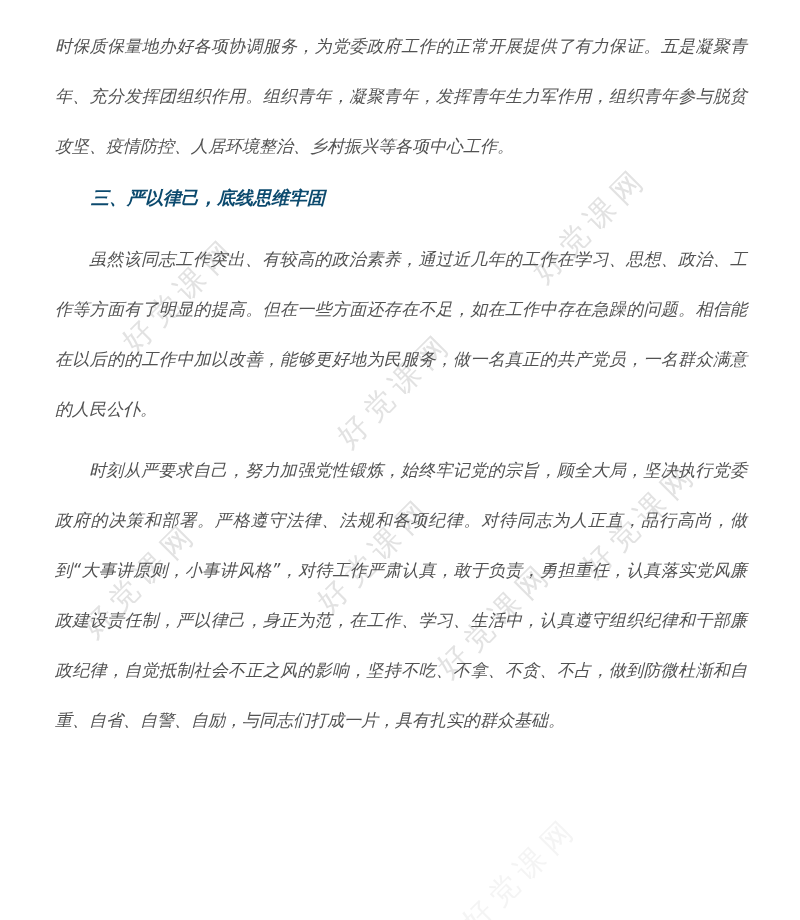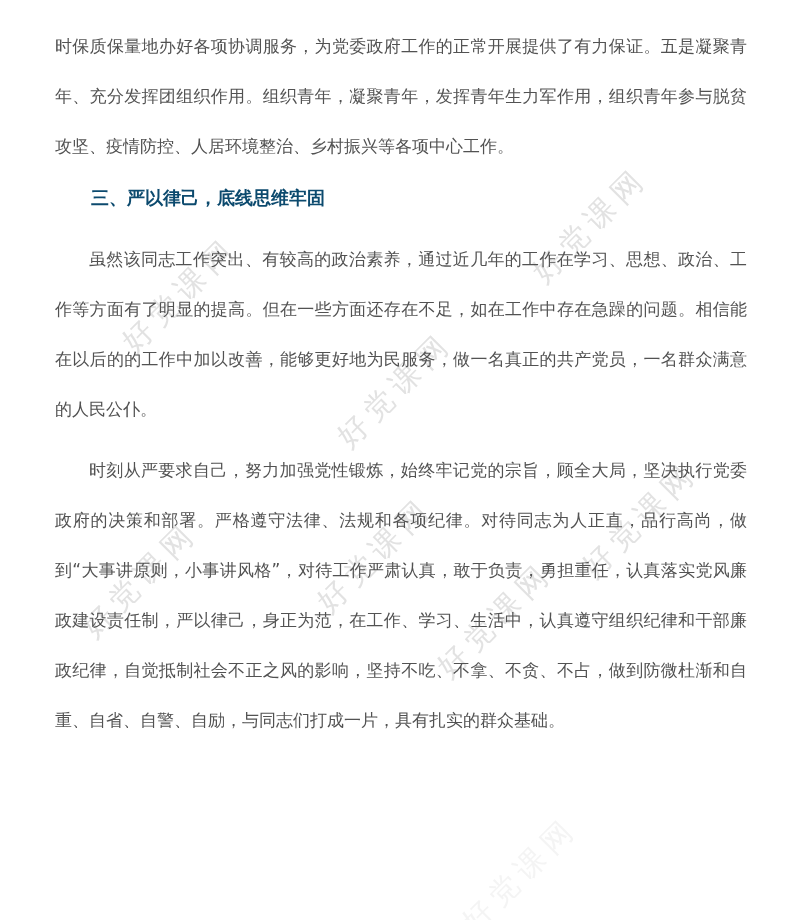--- a/index.html
+++ b/index.html
@@ -38,20 +38,21 @@
     position: relative;
     z-index: 1;
     margin: 0 55px;
     width: 692px;
     color: #525252;
     font-size: 17px;
     line-height: 50px;
     text-align: justify;
     text-justify: inter-ideograph;
     word-break: break-all;
+    font-style: italic;
   }
   .clipped-line-wrap {
     height: 10px;
     overflow: hidden;
   }
   .clipped-line {
     display: block;
     line-height: 50px;
     transform: translateY(-38px);
     white-space: nowrap;

